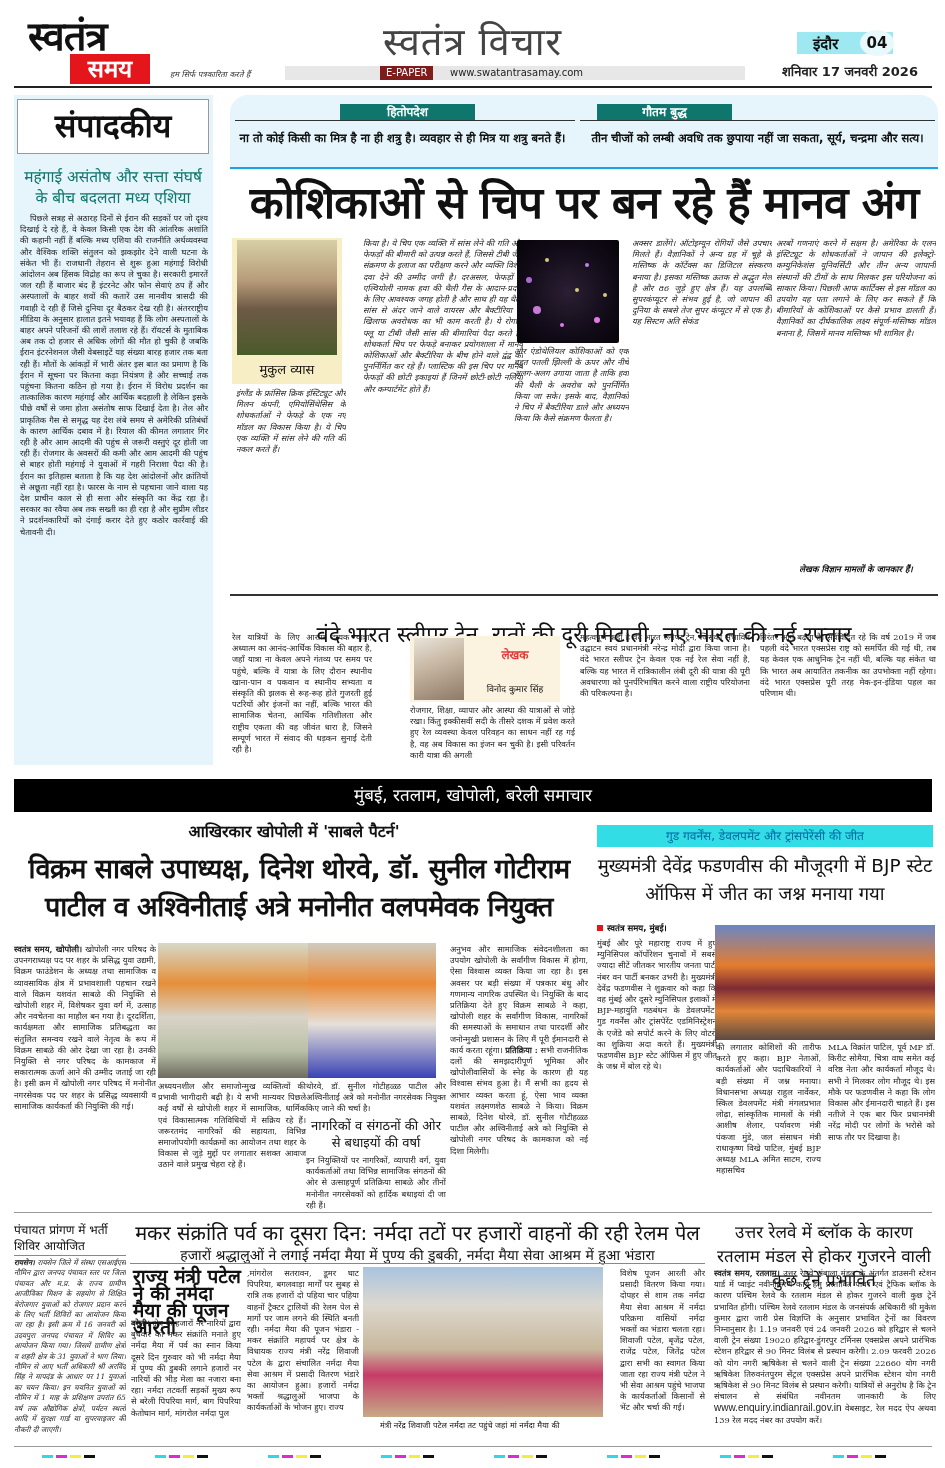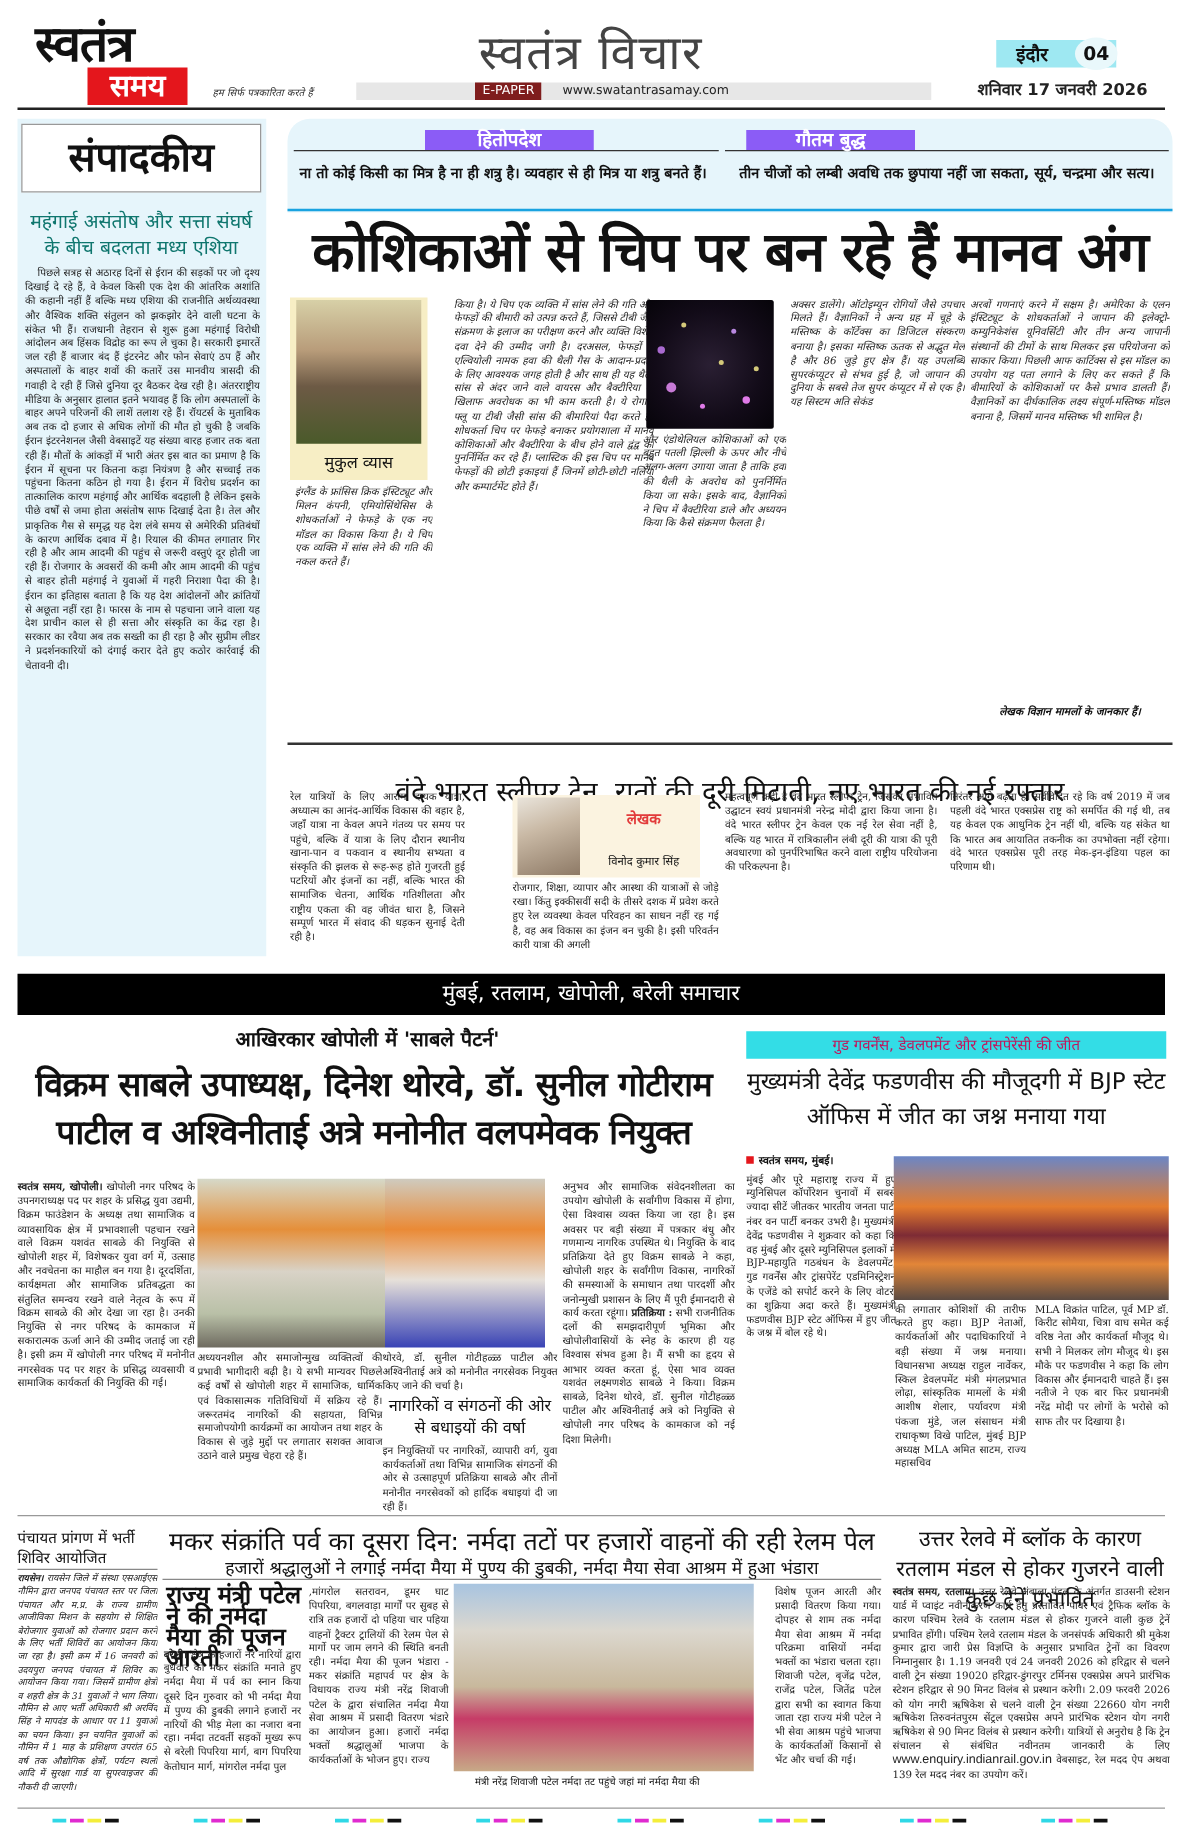--- a/index.html
+++ b/index.html
@@ -21,21 +21,21 @@
   #page-no{left:860px;top:30px;width:34px;height:26px;border-radius:50%;background:#e9f8fb;text-align:center;font-size:15px;font-weight:bold;line-height:26px}
   #date{left:782px;top:62px;font-size:13px;font-weight:bold;color:#222}
   #head-rule{left:14px;top:86px;width:918px;height:2px;background:#222}
   
   #ed-col{left:14px;top:95px;width:199px;height:670px;background:#e6f5fb}
   #ed-box{left:17px;top:99px;width:192px;height:55px;border:1px solid #999;background:#fff;text-align:center;font-size:32px;font-weight:bold;line-height:53px}
   #ed-title{left:18px;top:167px;width:190px;text-align:center;font-size:15.5px;line-height:21px;color:#0f766e}
   #ed-text{left:20px;top:213px;width:188px;height:548px}
   
   #sci-panel{left:230px;top:95px;width:708px;height:75px;background:#e6f5fb;border-top-left-radius:18px;border-top-right-radius:18px}
-  .quote-tab{height:16px;background:#8b5cf6;color:#fff;font-size:15px;font-weight:bold;text-align:center;line-height:16px}
+  .quote-tab{height:16px;background:#0f766e;color:#fff;font-size:12px;font-weight:bold;text-align:center;line-height:16px}
   .quote-line{height:1px;background:#333}
   .quote-text{font-size:11.5px;font-weight:bold;text-align:center;line-height:16px}
   #sci-rule{left:230px;top:167px;width:708px;height:2px;background:#1aa3e0}
   #sci-headline{left:230px;top:172px;width:708px;text-align:center;font-size:44px;font-weight:bold;letter-spacing:-1px;line-height:62px}
   #author-photo{left:237px;top:240px;width:100px;height:115px;background:linear-gradient(180deg,#d7d0a7 0%,#b89c7a 35%,#6d5a45 60%,#4a5a2a 100%)}
   #author-box{left:232px;top:238px;width:110px;height:146px;background:#f7eec5}
   #author-name{left:232px;top:360px;width:110px;text-align:center;font-size:13px}
   #sci-c1{left:236px;top:388px;width:110px;height:150px}
   #sci-c2{left:363px;top:238px;width:160px;height:300px}
   #chip-img{left:517px;top:240px;width:102px;height:103px;background:radial-gradient(circle at 50% 50%,#2a1f33 0%,#120b18 60%,#060409 100%);border-radius:2px}
@@ -61,21 +61,21 @@
   #kh-headline{left:14px;top:850px;width:570px;text-align:center;font-size:27px;font-weight:bold;line-height:38px;letter-spacing:-0.5px}
   #kh-c1{left:14px;top:944px;width:142px;height:265px}
   #kh-img1{left:158px;top:943px;width:150px;height:135px;background:linear-gradient(180deg,#d6d9c9 0%,#e58f3a 30%,#d9d3c7 55%,#b9c0a7 80%,#6e6b60 100%)}
   #kh-img2{left:308px;top:943px;width:128px;height:135px;background:linear-gradient(180deg,#cfcbbf 0%,#ea8a36 30%,#e6e0d9 60%,#3943b5 100%)}
   #kh-c2{left:158px;top:1081px;width:148px;height:128px}
   #kh-c3{left:306px;top:1081px;width:140px;height:40px}
   #kh-sub{left:306px;top:1117px;width:140px;text-align:center;font-size:13px;line-height:17px}
   #kh-c4{left:306px;top:1155px;width:140px;height:55px}
   #kh-c5{left:450px;top:944px;width:138px;height:265px}
   
-  #bjp-kicker{left:597px;top:825px;width:336px;height:22px;background:#33dde6;color:#be185d;text-align:center;font-size:12px;line-height:22px}
+  #bjp-kicker{left:597px;top:825px;width:336px;height:22px;background:#33dde6;color:#0369a1;text-align:center;font-size:12px;line-height:22px}
   #bjp-headline{left:597px;top:852px;width:336px;text-align:center;font-size:18.5px;line-height:28px}
   #bjp-dateline{left:597px;top:922px;font-size:8.5px;font-weight:bold}
   #bjp-dateline .sq{display:inline-block;width:6px;height:6px;background:#e4161c;margin-right:4px}
   #bjp-c1{left:597px;top:935px;width:120px;height:275px}
   #bjp-img{left:715px;top:925px;width:220px;height:115px;background:linear-gradient(180deg,#6b86c6 0%,#e47c2e 35%,#7d2b35 55%,#e38638 75%,#5a4a42 100%)}
   #bjp-c2{left:716px;top:1042px;width:105px;height:168px}
   #bjp-c3{left:828px;top:1042px;width:107px;height:168px}
   
   #pan-title{left:14px;top:1222px;width:112px;font-size:12px;line-height:16px}
   #pan-rule{left:14px;top:1255px;width:112px;height:1px;background:#888}

